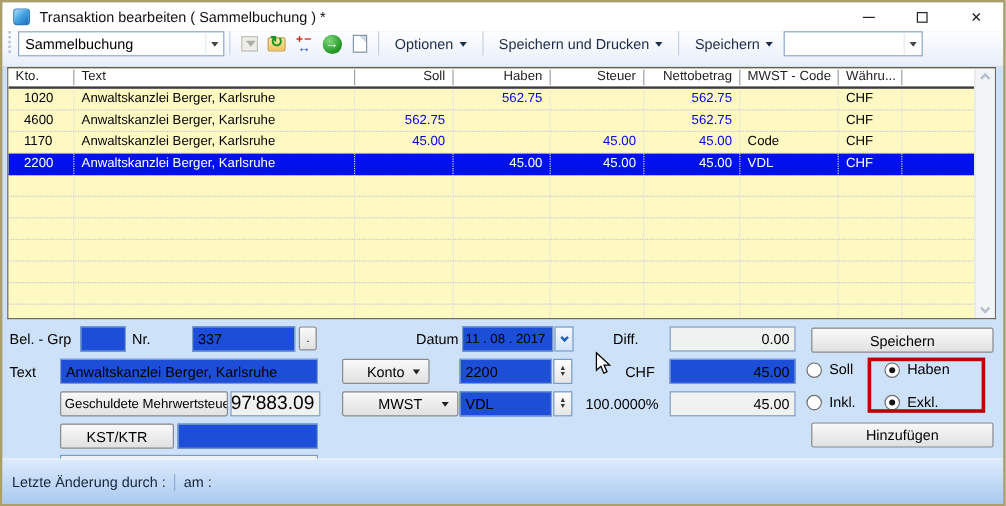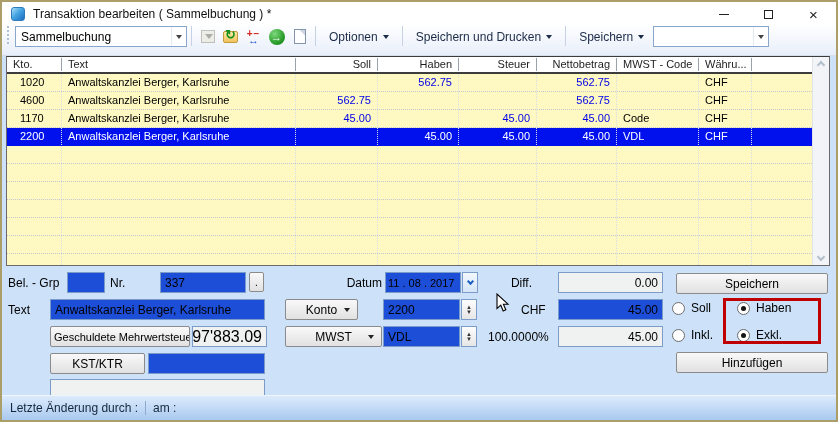--- a/index.html
+++ b/index.html
@@ -86,21 +86,21 @@
   .datebtn { position:absolute; width:16px; height:21px; border:1px solid #7b9cc9;
     background:linear-gradient(#f3f8fe,#d4e5f7); display:flex; align-items:center; justify-content:center; }
   .chev-blue { width:5px; height:5px; border:solid #1d5fc0; border-width:0 2px 2px 0; transform:rotate(45deg); margin-top:-2px; }
   .radio { position:absolute; display:flex; align-items:center; font-size:12px; color:#000; }
   .rc { width:13px; height:13px; border-radius:50%; border:1px solid #6d6d6d; background:#fff;
     margin-right:6px; position:relative; flex:0 0 auto; }
   .rc.checked::after { content:""; position:absolute; left:3px; top:3px; right:3px; bottom:3px; border-radius:50%; background:#161616; }
   .redbox { position:absolute; left:721px; top:296px; width:98px; height:46px; border:3px solid #c00000; z-index:4; }
   .cursor { position:absolute; left:494px; top:291px; z-index:5; }
   
-  .statusbar { position:absolute; left:0; right:0; bottom:0; height:25px;
+  .statusbar { position:absolute; left:0; right:0; bottom:0; height:38px;
     background:linear-gradient(#dcebfc,#a9c9ef); border-top:1px solid #eef5fd;
     display:flex; align-items:center; font-size:12px; color:#16263c; padding-left:8px; }
   .sb-sep { width:1px; height:14px; background:#8fabcf; margin:0 7px; }
 </style>
 </head>
 <body>
 
 <div class="window">
 
   <div class="titlebar">

